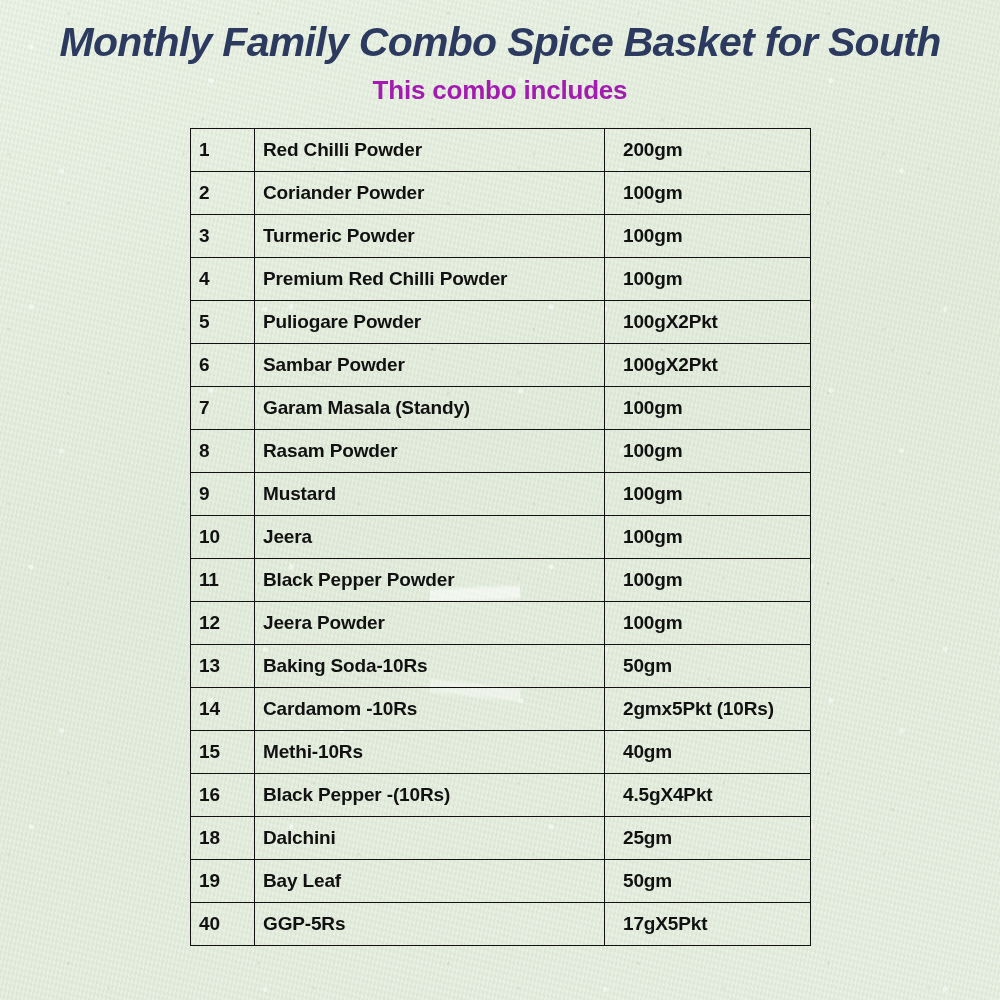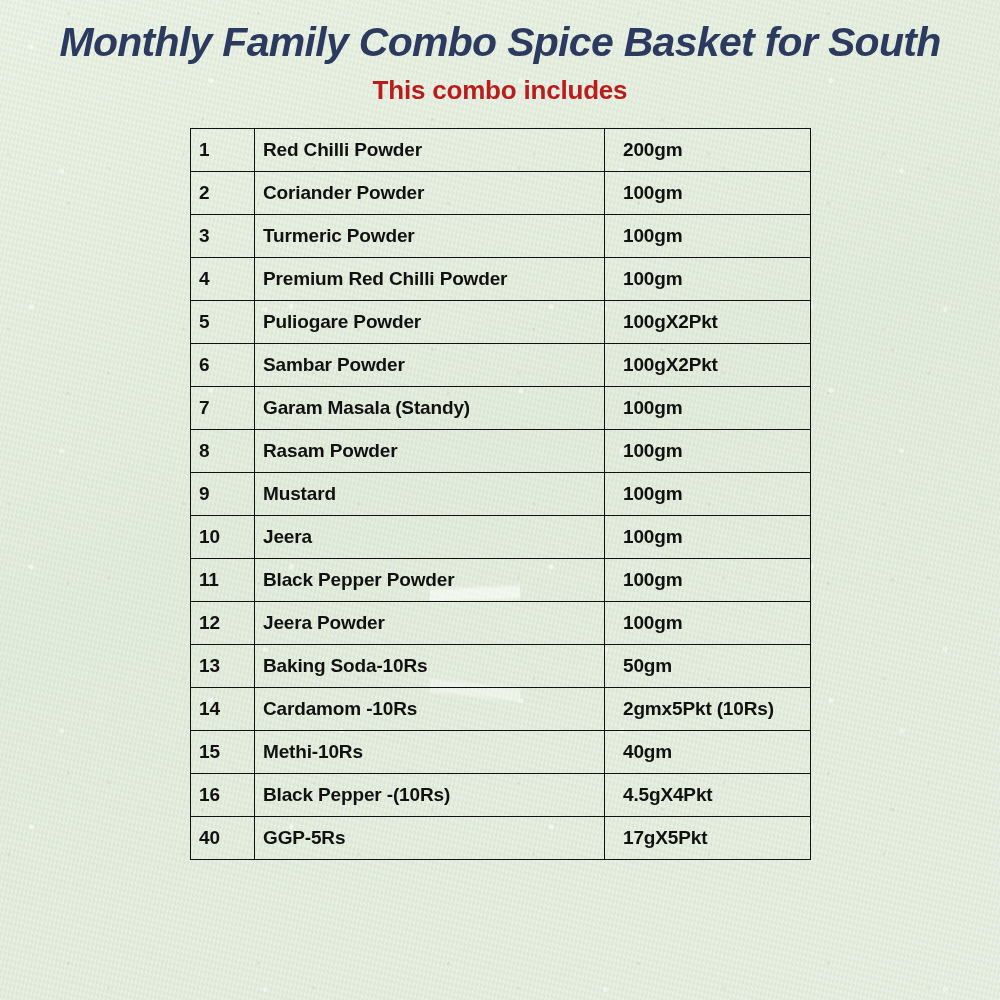--- a/index.html
+++ b/index.html
@@ -80,21 +80,21 @@
   #page-subtitle {
     position: absolute;
     left: 0;
     top: 74px;
     width: 1000px;
     text-align: center;
     font-size: 26px;
     line-height: 32px;
     font-weight: bold;
     letter-spacing: -0.2px;
-    color: #b91c1c;
+    color: #a21caf;
   }
 
   #combo-table {
     position: absolute;
     left: 190px;
     top: 128px;
     width: 620px;
     border-collapse: collapse;
     table-layout: fixed;
   }
@@ -213,20 +213,30 @@
           <td class="cell-index">15</td>
           <td class="cell-item">Methi-10Rs</td>
           <td class="cell-qty">40gm</td>
         </tr>
         <tr>
           <td class="cell-index">16</td>
           <td class="cell-item">Black Pepper -(10Rs)</td>
           <td class="cell-qty">4.5gX4Pkt</td>
         </tr>
         <tr>
+          <td class="cell-index">18</td>
+          <td class="cell-item">Dalchini</td>
+          <td class="cell-qty">25gm</td>
+        </tr>
+        <tr>
+          <td class="cell-index">19</td>
+          <td class="cell-item">Bay Leaf</td>
+          <td class="cell-qty">50gm</td>
+        </tr>
+        <tr>
           <td class="cell-index">40</td>
           <td class="cell-item">GGP-5Rs</td>
           <td class="cell-qty">17gX5Pkt</td>
         </tr>
       </tbody>
   </table>
 
 </div>
 
 </body></html>

